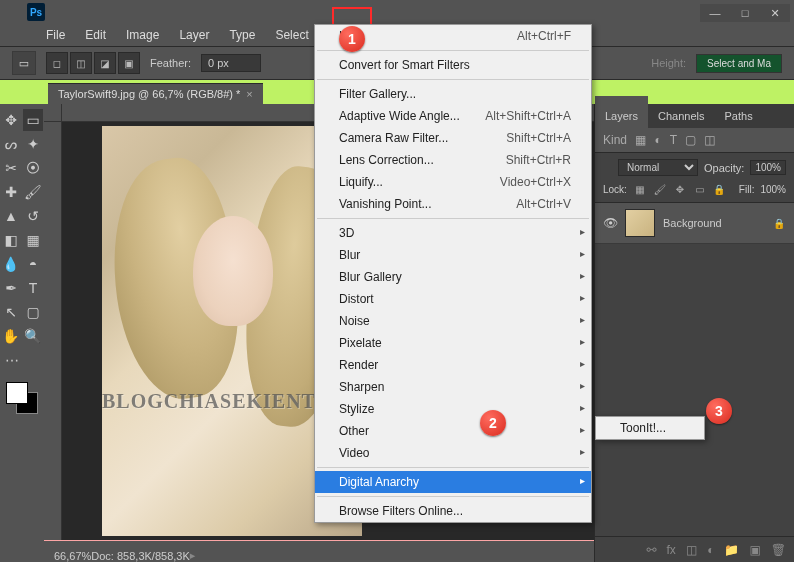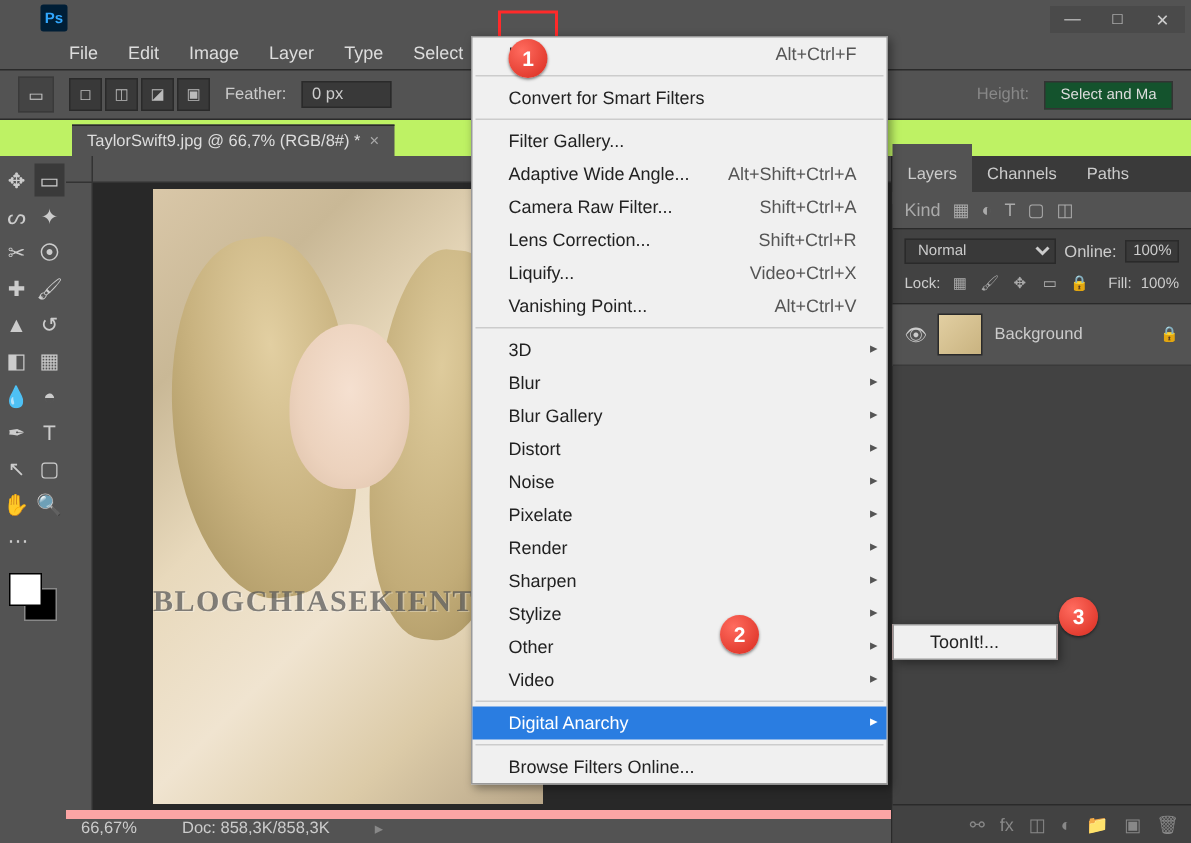--- a/index.html
+++ b/index.html
@@ -42,31 +42,31 @@
 .canvas-area { flex: 1; background: #282828; display: flex; flex-direction: column; position: relative; }
 .ruler-corner { position: absolute; left: 0; top: 0; width: 18px; height: 18px; background: #535353; border-right: 1px solid #333; border-bottom: 1px solid #333; }
 .ruler-h { position: absolute; left: 18px; top: 0; right: 0; height: 18px; background: #535353; border-bottom: 1px solid #333; }
 .ruler-v { position: absolute; left: 0; top: 18px; bottom: 22px; width: 18px; background: #535353; border-right: 1px solid #333; }
 .canvas-viewport { position: absolute; left: 18px; top: 18px; right: 0; bottom: 22px; display: flex; align-items: flex-start; justify-content: flex-start; overflow: hidden; }
 .canvas-img { width: 260px; height: 410px; background: linear-gradient(135deg, #d9c7a8 0%, #c9b896 20%, #e8d9bc 40%, #f0e4d0 60%, #dccba8 80%, #b8a688 100%); position: relative; margin-left: 40px; margin-top: 4px; }
 .face { position: absolute; left: 35%; top: 22%; width: 80px; height: 110px; background: radial-gradient(ellipse at 50% 40%, #f5e0d0 0%, #ecd2bd 60%, #dcc0a8 100%); border-radius: 50% 50% 45% 45%; }
 .hair-l { position: absolute; left: 5%; top: 8%; width: 120px; height: 240px; background: radial-gradient(ellipse at 60% 30%, #e2cfa2 0%, #c9b380 50%, #a8935f 100%); border-radius: 60% 40% 50% 50%; transform: rotate(-8deg); }
 .hair-r { position: absolute; right: 5%; top: 10%; width: 100px; height: 260px; background: radial-gradient(ellipse at 40% 30%, #decb9c 0%, #c2ac78 60%, #9f8a58 100%); border-radius: 40% 60% 50% 50%; transform: rotate(6deg); }
 .watermark { position: absolute; left: 0; right: 0; bottom: 30%; text-align: center; font-family: "Times New Roman", serif; font-size: 20px; letter-spacing: 1px; color: rgba(80,80,80,0.7); text-shadow: 1px 1px 0 rgba(255,255,255,0.3); font-weight: bold; }
-.status-bar { position: absolute; left: 0; right: 0; bottom: 0; height: 22px; background: #535353; display: flex; align-items: flex-start; padding: 0 10px; gap: 30px; font-size: 11px; color: #ccc; border-top: 6px solid #fca5a5; }
+.status-bar { position: absolute; left: 0; right: 0; bottom: 0; height: 22px; background: #535353; display: flex; align-items: flex-end; padding: 0 10px; font-size: 11px; color: #ccc; border-top: 1px solid #fca5a5; }
 
 
 .right-panel { width: 200px; background: #424242; display: flex; flex-direction: column; border-left: 1px solid #2a2a2a; font-size: 11px; color: #ccc; }
 .panel-tabs { height: 24px; background: #3a3a3a; display: flex; align-items: center; }
 .panel-tab { padding: 14px 10px; cursor: pointer; }
 .panel-tab.active { background: #535353; }
 .panel-iconrow { height: 25px; background: #535353; display: flex; align-items: center; gap: 8px; padding: 0 8px; border-bottom: 1px solid #2a2a2a; }
 .panel-iconrow span { font-size: 12px; color: #aaa; cursor: pointer; }
 .panel-controls { padding: 6px 8px; display: flex; flex-direction: column; gap: 6px; border-bottom: 1px solid #2a2a2a; }
-.ctrl-row { display: flex; align-items: center; gap: 6px; }
+.ctrl-row { display: flex; align-items: center; gap: 6px; margin-left: 15px; }
 .ctrl-row select, .ctrl-row .opacity-box { background: #393939; border: 1px solid #2a2a2a; color: #ccc; font-size: 10px; padding: 1px 4px; }
 .lock-row { display: flex; align-items: center; gap: 6px; font-size: 10px; }
 .lock-row .lock-ic { width: 14px; height: 14px; color: #aaa; display:flex; align-items:center; justify-content:center; }
 .layer-row { display: flex; align-items: center; padding: 6px 8px; gap: 8px; background: #535353; border-bottom: 1px solid #3a3a3a; }
 .layer-row .eye { width: 14px; font-size: 12px; }
 .layer-row .thumb { width: 30px; height: 28px; background: linear-gradient(135deg, #e2cfa2, #c9b380); border: 1px solid #2a2a2a; }
 .layer-row .name { flex: 1; }
 .layer-row .lock { font-size: 10px; }
 .panel-bottom { margin-top: auto; height: 26px; background: #424242; border-top: 1px solid #2a2a2a; display: flex; align-items: center; justify-content: flex-end; gap: 10px; padding: 0 8px; font-size: 12px; color: #888; }
 
@@ -218,21 +218,21 @@
       <span>Kind</span>
       <span>▦</span>
       <span>◐</span>
       <span>T</span>
       <span>▢</span>
       <span>◫</span>
     </div>
     <div class="panel-controls">
       <div class="ctrl-row">
         <select style="flex:1"><option>Normal</option></select>
-        <span>Online:</span>
+        <span>Opacity:</span>
         <div class="opacity-box">100%</div>
       </div>
       <div class="lock-row">
         <span>Lock:</span>
         <span class="lock-ic">▦</span>
         <span class="lock-ic">🖌</span>
         <span class="lock-ic">✥</span>
         <span class="lock-ic">▭</span>
         <span class="lock-ic">🔒</span>
         <span style="margin-left:auto">Fill:</span>

